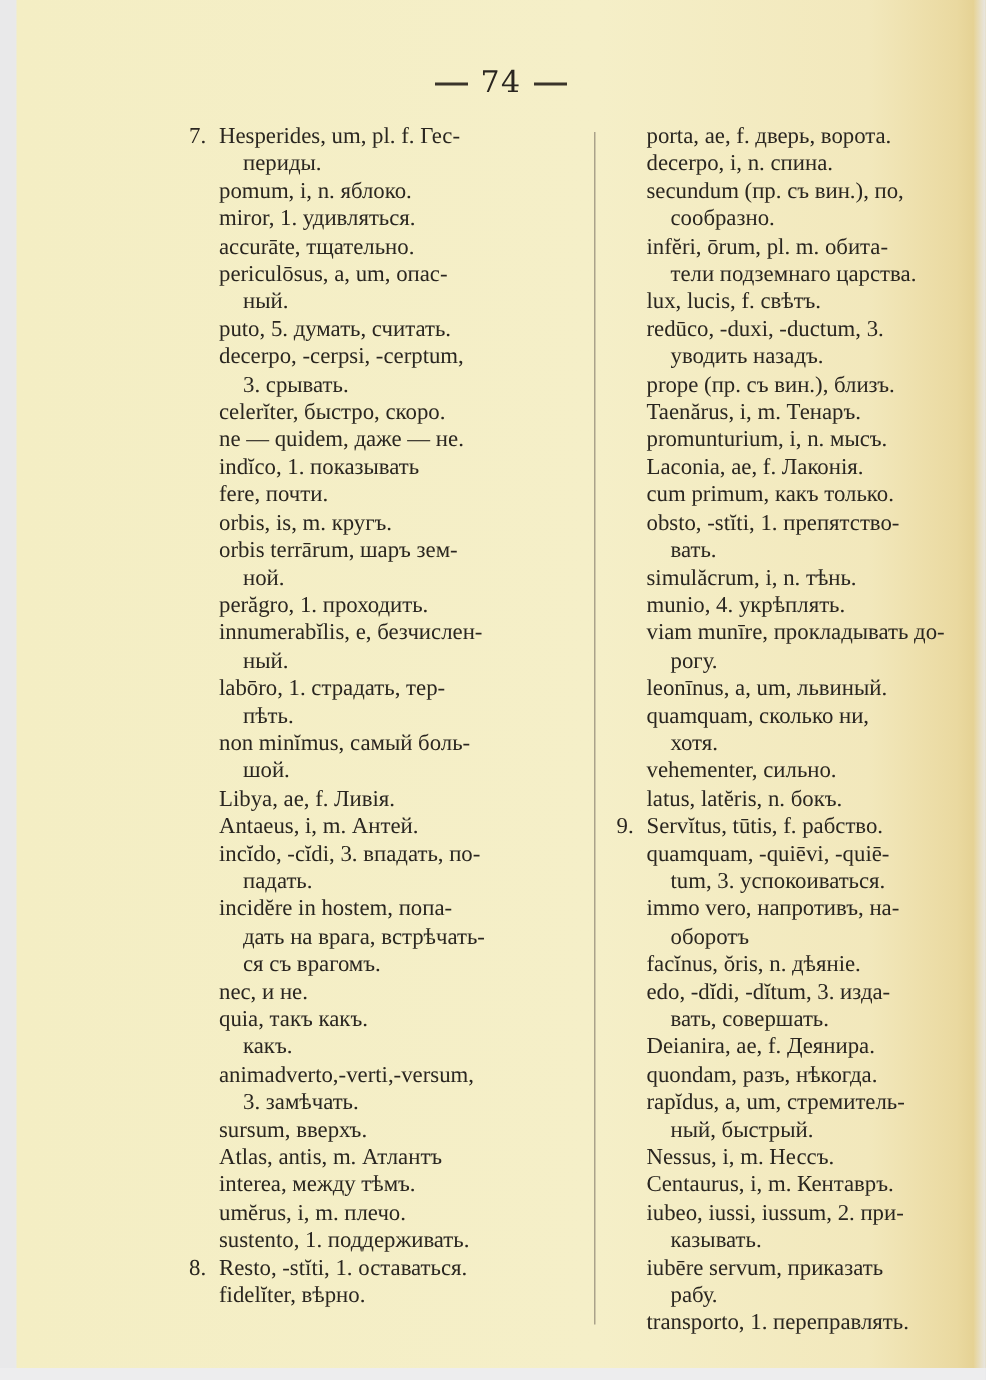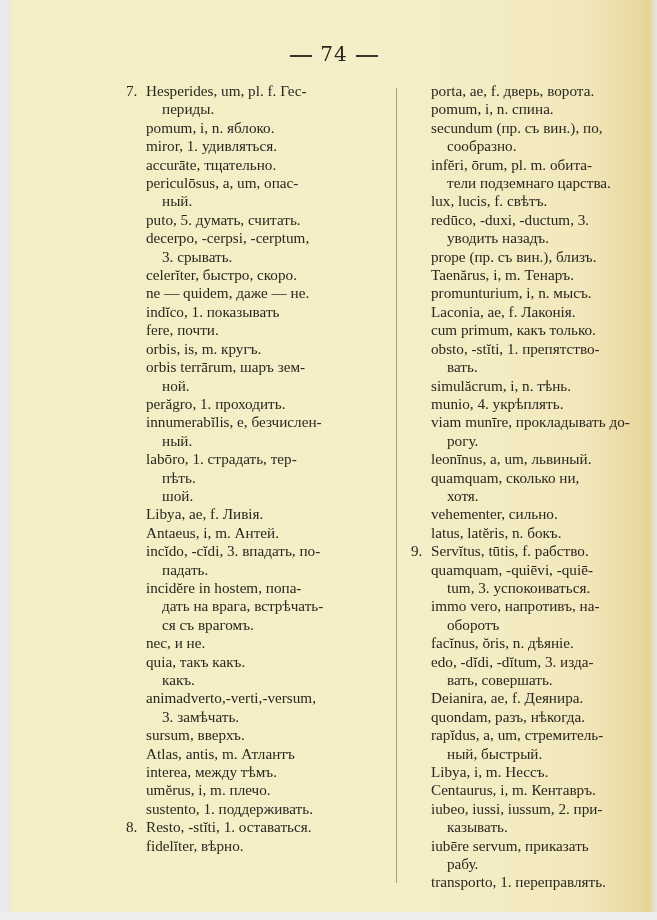--- a/index.html
+++ b/index.html
@@ -100,20 +100,21 @@
       </div>
       <div class="entry">
         <span class="line">innumerabĭlis, e, безчислен-</span>
         <span class="cont">ный.</span>
       </div>
       <div class="entry">
         <span class="line">labōro, 1. страдать, тер-</span>
         <span class="cont">пѣть.</span>
       </div>
       <div class="entry">
+        <span class="line">non minĭmus, самый боль-</span>
         <span class="cont">шой.</span>
       </div>
       <div class="entry">
         <span class="line">Libya, ae, f. Ливія.</span>
       </div>
       <div class="entry">
         <span class="line">Antaeus, i, m. Антей.</span>
       </div>
       <div class="entry">
         <span class="line">incĭdo, -cĭdi, 3. впадать, по-</span>
@@ -158,21 +159,21 @@
       </div>
       <div class="entry">
         <span class="line">fidelĭter, вѣрно.</span>
       </div>
     </div>
   <div class="col right" id="col-right">
       <div class="entry">
         <span class="line">porta, ae, f. дверь, ворота.</span>
       </div>
       <div class="entry">
-        <span class="line">pomum, i, n. спина.</span>
+        <span class="line">decerpo, i, n. спина.</span>
       </div>
       <div class="entry">
         <span class="line">secundum (пр. съ вин.), по,</span>
         <span class="cont">сообразно.</span>
       </div>
       <div class="entry">
         <span class="line">infĕri, ōrum, pl. m. обита-</span>
         <span class="cont">тели подземнаго царства.</span>
       </div>
       <div class="entry">
@@ -247,21 +248,21 @@
         <span class="line">Deianira, ae, f. Деянира.</span>
       </div>
       <div class="entry">
         <span class="line">quondam, разъ, нѣкогда.</span>
       </div>
       <div class="entry">
         <span class="line">rapĭdus, a, um, стремитель-</span>
         <span class="cont">ный, быстрый.</span>
       </div>
       <div class="entry">
-        <span class="line">Libya, i, m. Нессъ.</span>
+        <span class="line">Nessus, i, m. Нессъ.</span>
       </div>
       <div class="entry">
         <span class="line">Centaurus, i, m. Кентавръ.</span>
       </div>
       <div class="entry">
         <span class="line">iubeo, iussi, iussum, 2. при-</span>
         <span class="cont">казывать.</span>
       </div>
       <div class="entry">
         <span class="line">iubēre servum, приказать</span>

